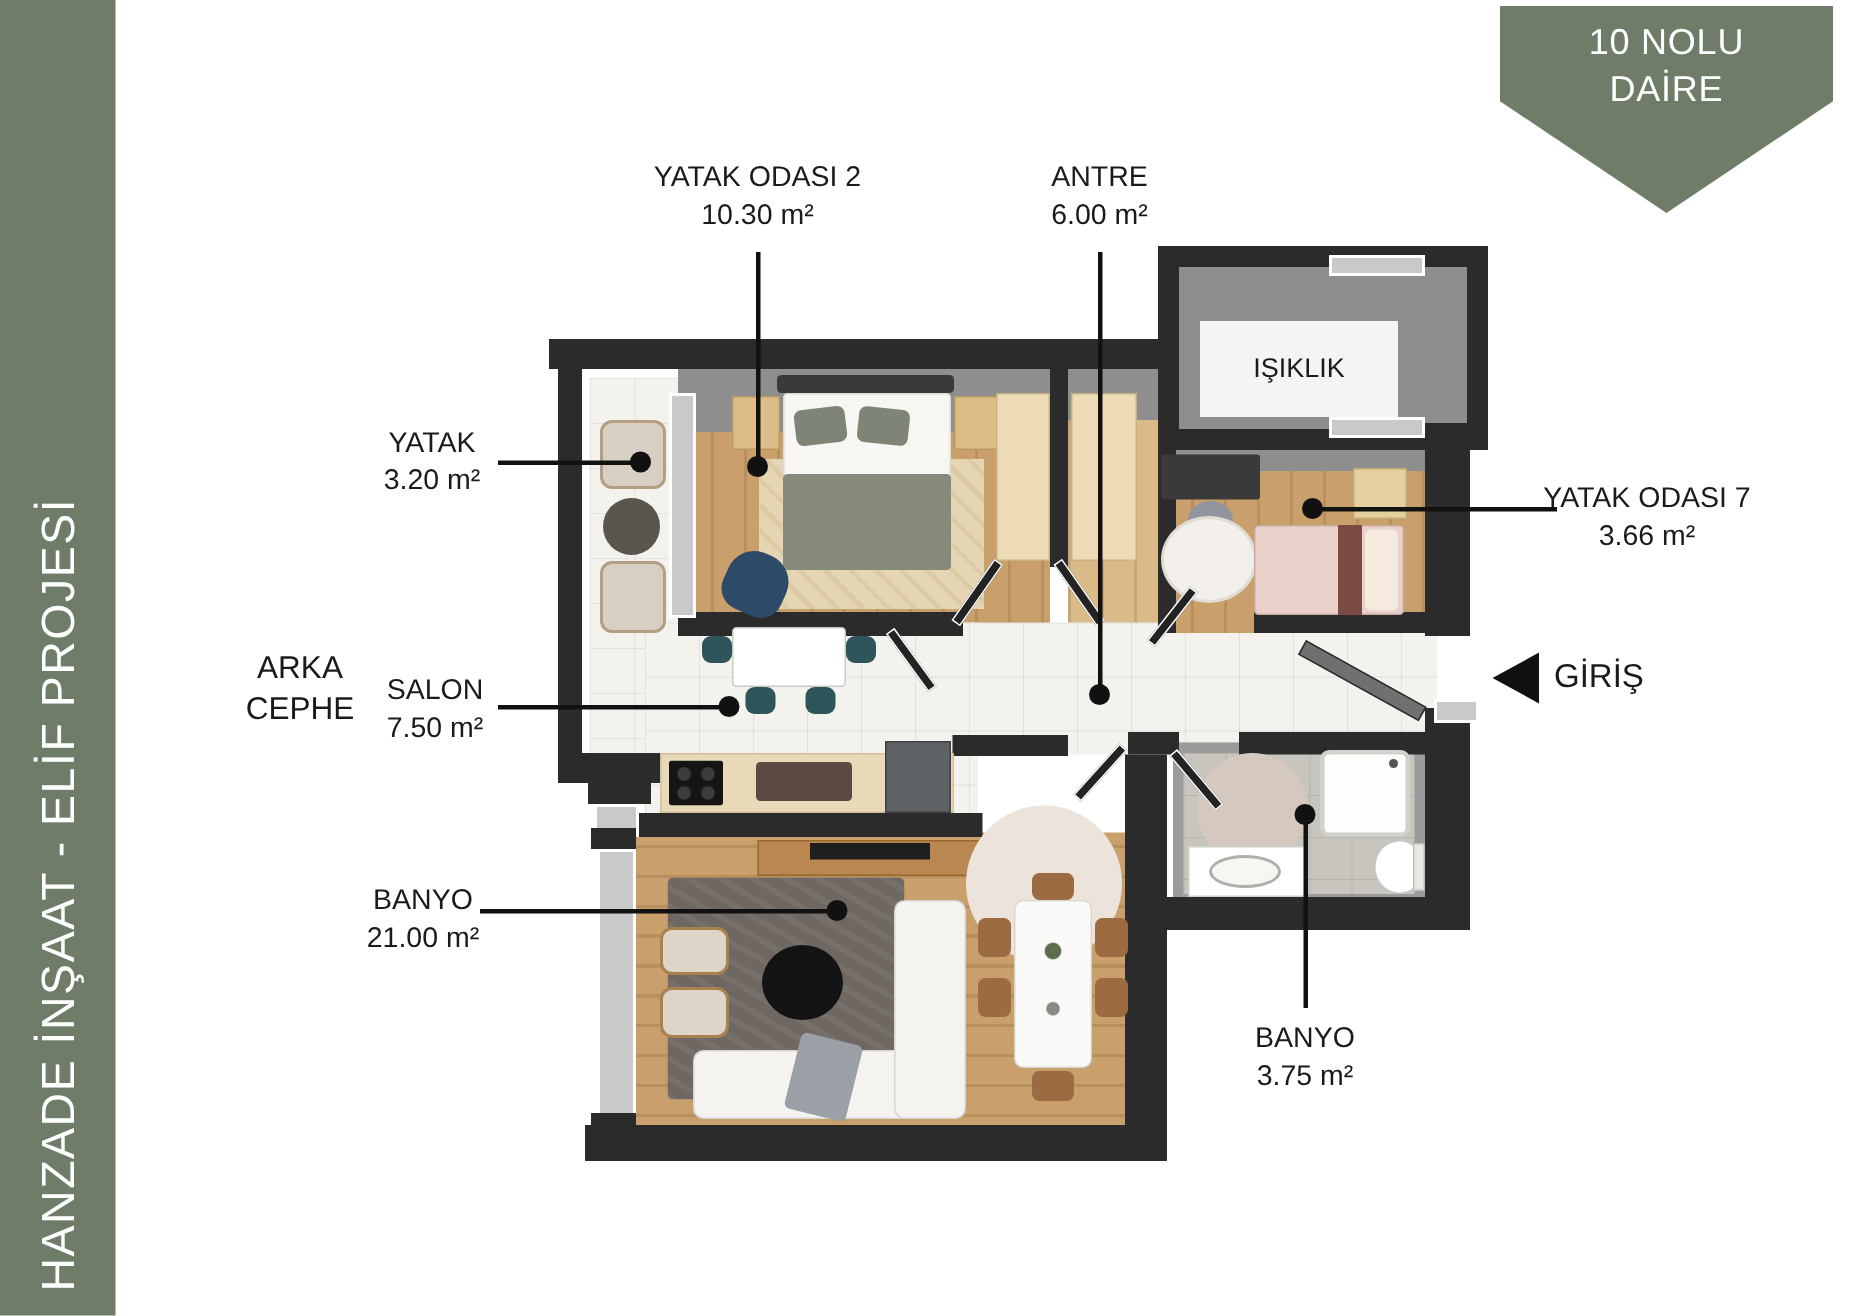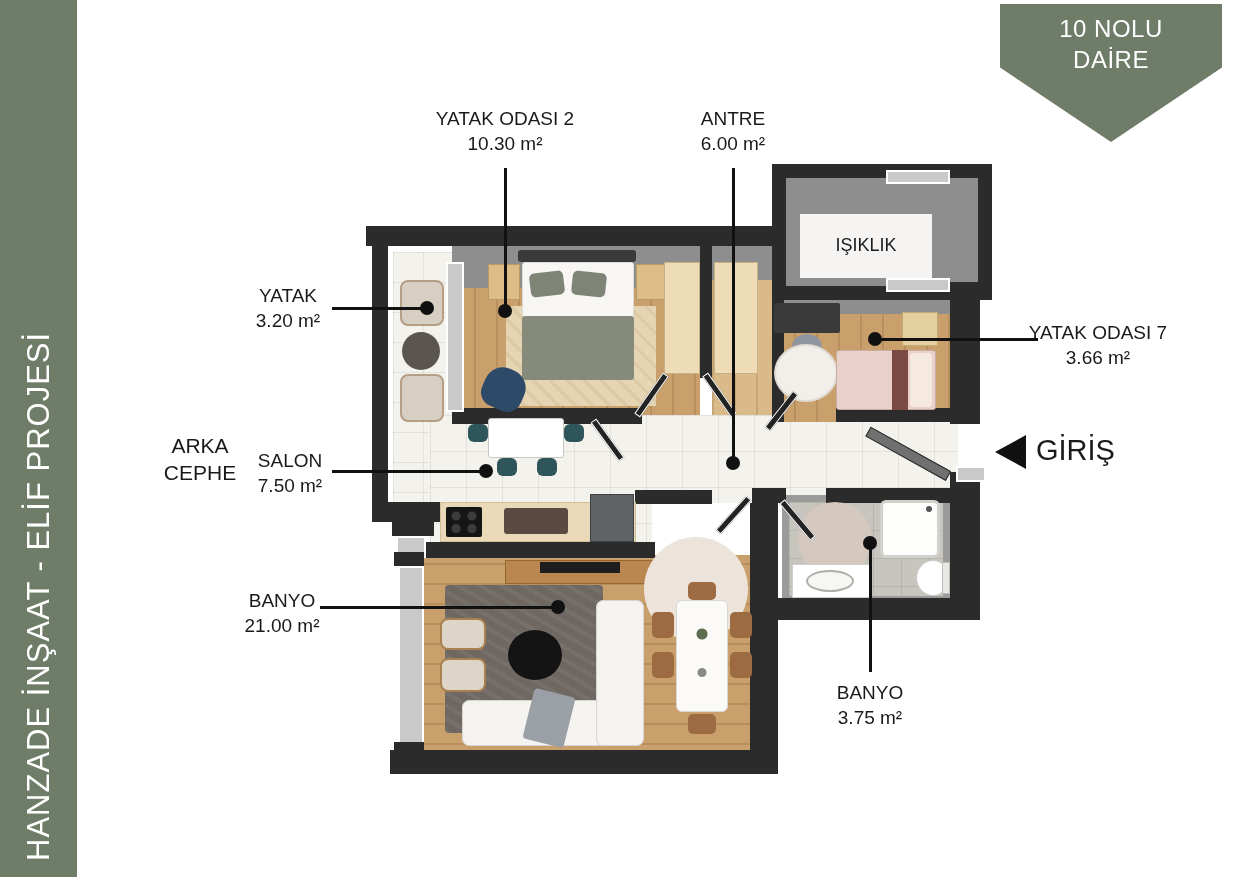--- a/index.html
+++ b/index.html
@@ -218,20 +218,20 @@
 <div class="dot" style="left:551px;top:600px;"></div>
 
 <div class="lbl" style="left:1013px;top:320px;width:170px;">
   <div>YATAK ODASI 7</div>
   <div>3.66 m²</div>
 </div>
 <div class="lead" style="left:875px;top:338px;width:163px;height:2.5px;"></div>
 <div class="dot" style="left:868px;top:332px;"></div>
 
 <div class="arrow-left" style="left:995px;top:435px;"></div>
-<div class="lbl" style="left:1036px;top:438px;font-size:29px;">GİRİŞ</div>
+<div class="lbl" style="left:1036px;top:438px;font-size:22px;">GİRİŞ</div>
 
 <div class="lead" style="left:869px;top:542px;width:2.5px;height:130px;"></div>
 <div class="dot" style="left:863px;top:536px;"></div>
 <div class="lbl" style="left:810px;top:680px;width:120px;">
   <div>BANYO</div>
   <div>3.75 m²</div>
 </div>
 
 </body></html>

